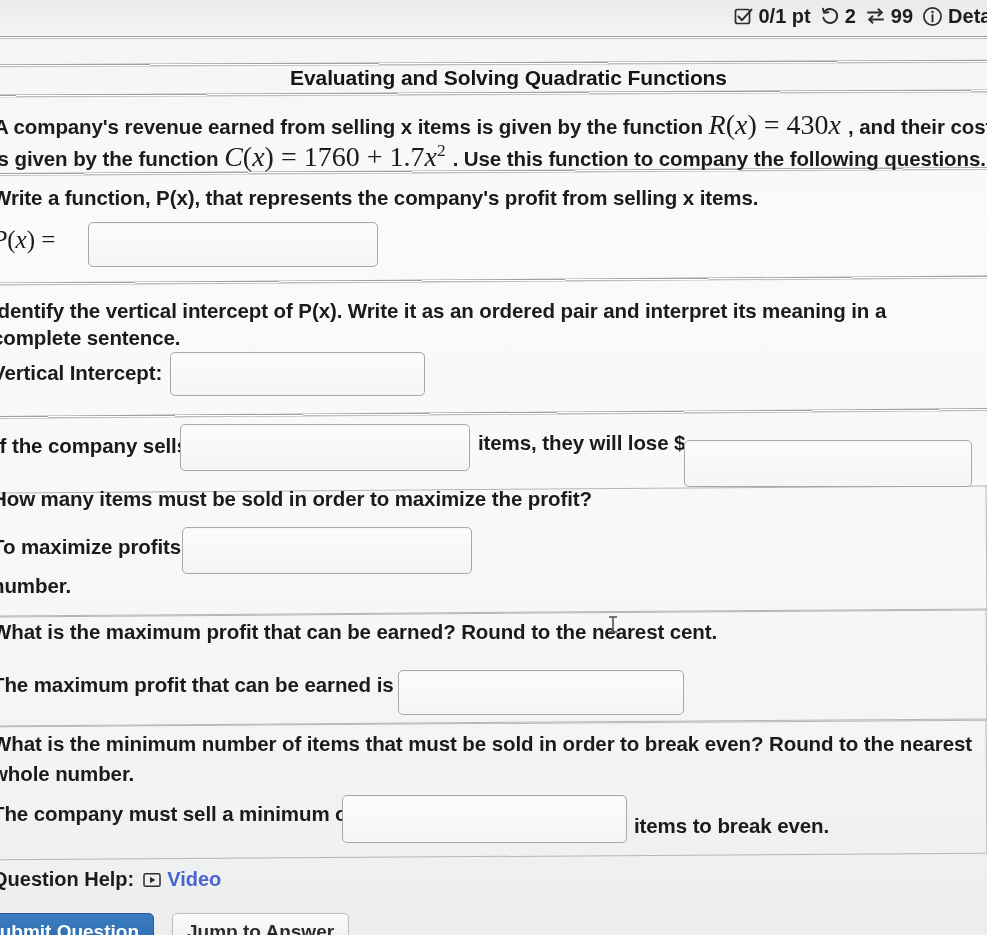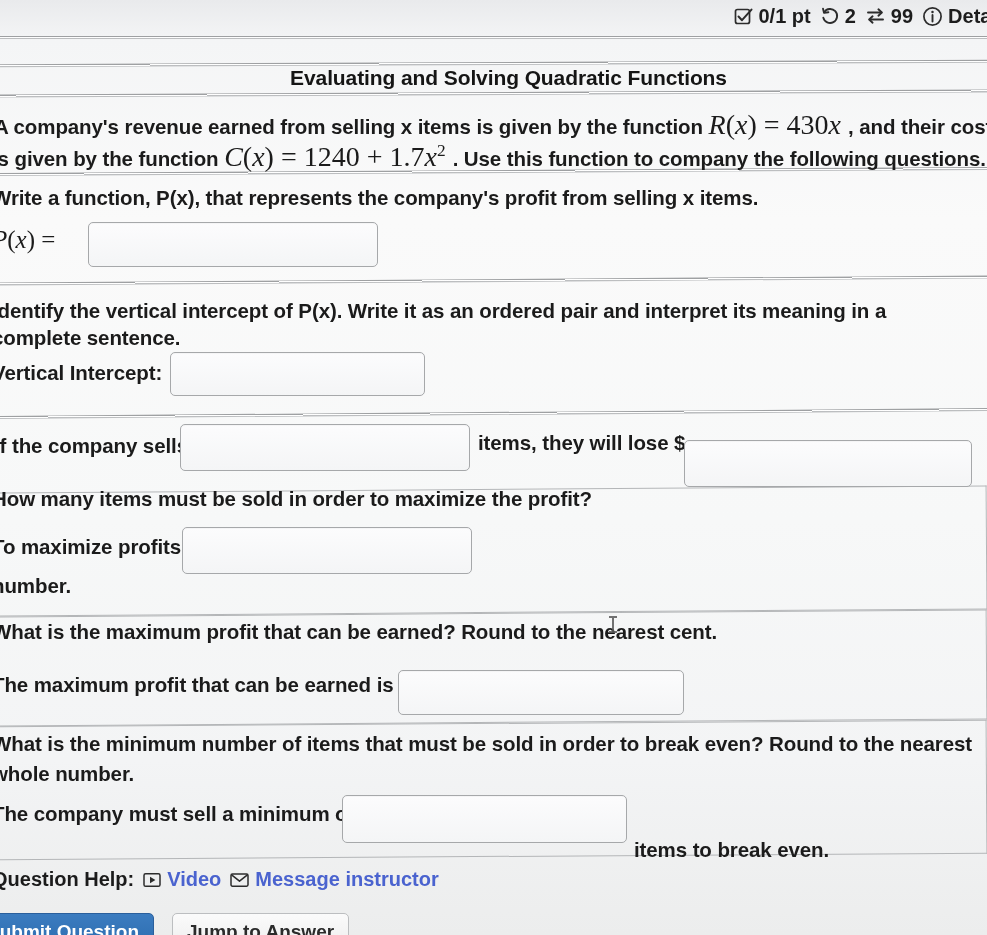--- a/index.html
+++ b/index.html
@@ -247,21 +247,21 @@
   <div class="line" style="left:-6px; top:109px;">
     <span>A company's revenue earned from selling x items is given by the function</span>
     <span class="mathtex">
       R<span class="op">(</span>x<span class="op">)</span> <span class="op">=</span> <span class="num">430</span>x
     </span><span>, and their cost</span>
   </div>
 
   <div class="line" style="left:-8px; top:141px;">
     <span>is given by the function</span>
     <span class="mathtex">
-      C<span class="op">(</span>x<span class="op">)</span> <span class="op">=</span> <span class="num">1240</span> <span class="op">+</span> <span class="num">1.7</span>x<sup>2</sup>
+      C<span class="op">(</span>x<span class="op">)</span> <span class="op">=</span> <span class="num">1760</span> <span class="op">+</span> <span class="num">1.7</span>x<sup>2</sup>
     </span><span>. Use this function to company the following questions.</span>
   </div>
 
   <div class="line" style="left:-8px; top:186px;">Write a function, P(x), that represents the company's profit from selling x items.</div>
 
   <div class="line mathtex" style="left:-8px; top:226px; font-size:25px;">
     P<span class="op">(</span>x<span class="op">)</span> <span class="op">=</span>
   </div>
   <input class="field" type="text" style="left: 88px; top: 222px; width: 290px; height: 45px;" value="">
 
@@ -294,42 +294,33 @@
   <div class="caret" style="left:612px; top:616px;"></div>
 
   <div class="line" style="left:-8px; top:673px;">The maximum profit that can be earned is $</div>
   <input class="field" type="text" style="left: 398px; top: 670px; width: 286px; height: 45px;" value="">
 
   <div class="line" style="left:-8px; top:732px;">What is the minimum number of items that must be sold in order to break even? Round to the nearest</div>
   <div class="line" style="left:-8px; top:762px;">whole number.</div>
 
   <div class="line" style="left:-8px; top:802px;">The company must sell a minimum of</div>
   <input class="field" type="text" style="left: 342px; top: 795px; width: 285px; height: 48px;" value="">
-  <div class="line" style="left:634px; top:814px;margin-top:24px;">items to break even.</div>
+  <div class="line" style="left:634px; top:814px;">items to break even.</div>
 
   <div class="helpwrap" style="left:-8px; top:868px;">
     <span class="helplabel">Question Help:</span>
     <a class="helplink" href="#">
       <span class="ico">
         <svg width="18" height="16" viewBox="0 0 18 16">
           <rect x="1" y="1.8" width="16" height="12.5" rx="1.6" fill="none" stroke="#2c2c2c" stroke-width="1.5"></rect>
           <path d="M7 4.8 L12.4 8 L7 11.2 Z" fill="#2c2c2c"></path>
         </svg>
       </span>
       <span>Video</span>
     </a>
-    <a class="helplink" href="#">
-      <span class="ico">
-        <svg width="19" height="16" viewBox="0 0 19 16">
-          <rect x="1" y="2" width="17" height="12.2" rx="1.4" fill="none" stroke="#2c2c2c" stroke-width="1.5"></rect>
-          <path d="M1.6 2.8 L9.5 9.2 L17.4 2.8" fill="none" stroke="#2c2c2c" stroke-width="1.5" stroke-linejoin="round"></path>
-        </svg>
-      </span>
-      <span>Message instructor</span>
-    </a>
   </div>
 
   <div class="btn-row" style="left:-28px; top:913px;">
     <button class="btn btn-primary">Submit Question</button>
     <button class="btn btn-secondary">Jump to Answer</button>
   </div>
 
 </div>
 
 </body></html>

